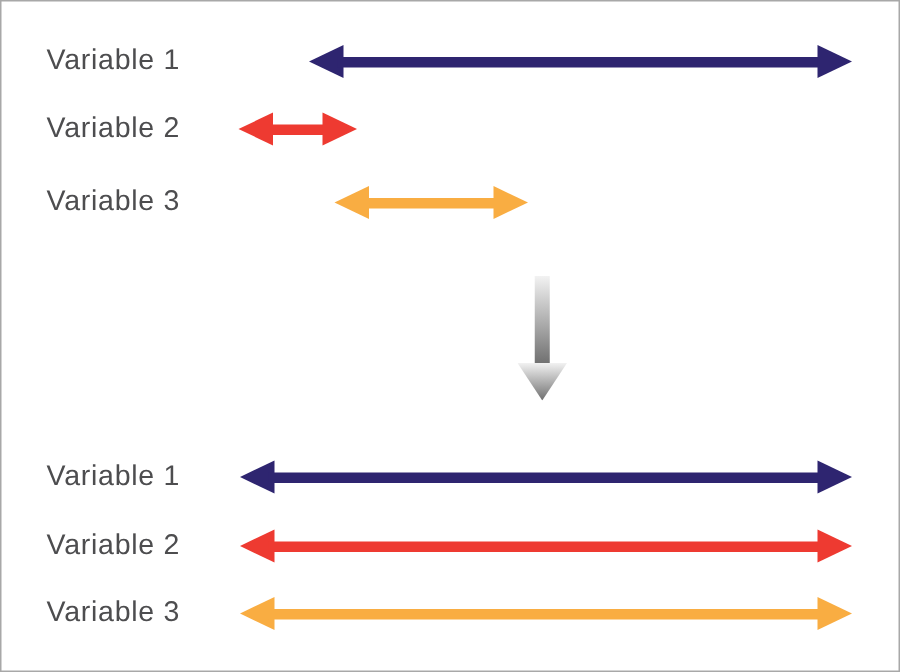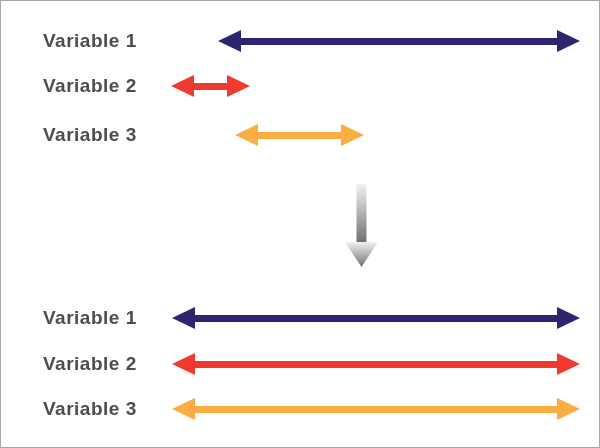--- a/index.html
+++ b/index.html
@@ -12,24 +12,23 @@
     position: relative;
     width: 600px;
     height: 448px;
     box-sizing: border-box;
     border: 1px solid #a8a8a8;
     background: #ffffff;
     overflow: hidden;
   }
   .var-row {
     position: absolute;
-    left: 12px;
+    left: 0;
     right: 0;
     height: 22px;
-    font-weight: bold;
   }
   .var-label {
     position: absolute;
     top: 0;
     height: 22px;
     line-height: 22px;
     font-size: 19px;
     letter-spacing: 0.5px;
     color: #4d4d4f;
     white-space: nowrap;

